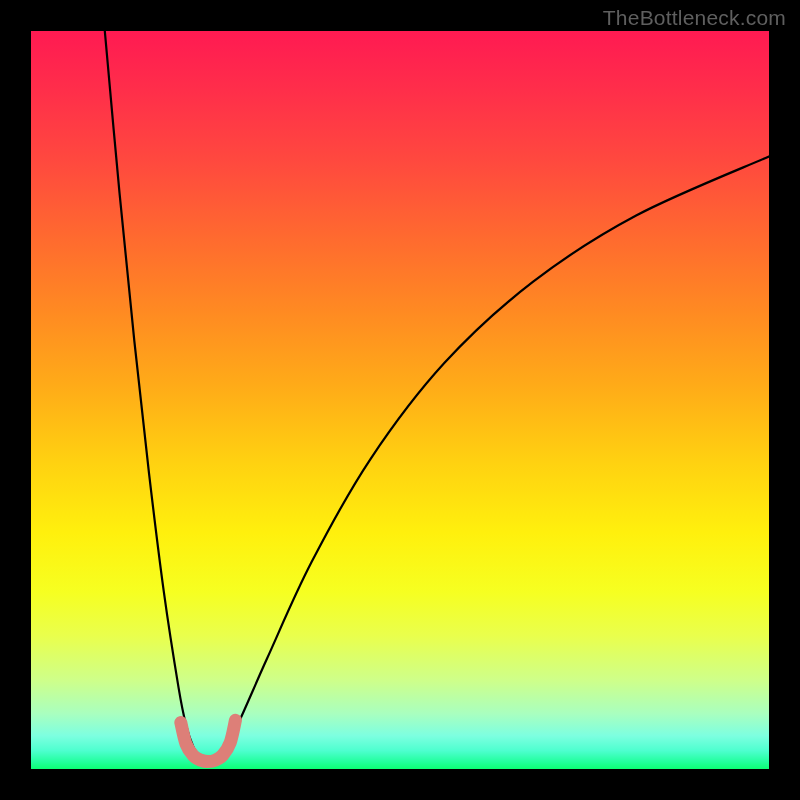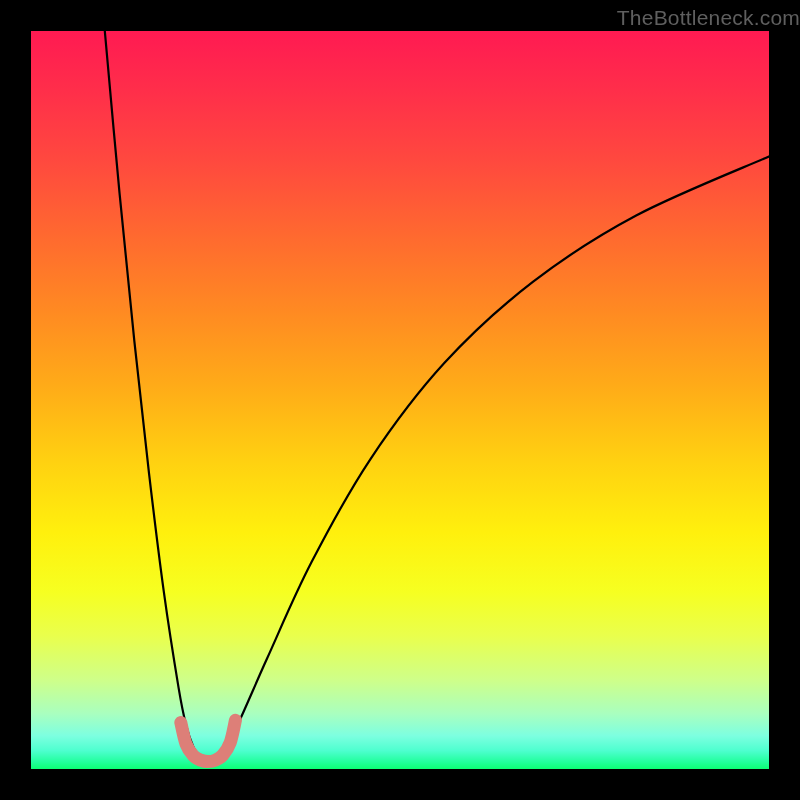--- a/index.html
+++ b/index.html
@@ -43,21 +43,21 @@
       #a9ffbf 92.5%,
       #7dffe0 95.5%,
       #4effcf 97.5%,
       #23ff9e 99%,
       #0cff74 100%
     );
   }
   .watermark {
     position: absolute;
     top: 6px;
-    right: 0;
+    right: 14px;
     color: #5f5f5f;
     font-size: 21px;
     font-weight: 500;
     letter-spacing: 0.2px;
   }
   svg.curves {
     position: absolute;
     inset: 0;
     width: 738px;
     height: 738px;

